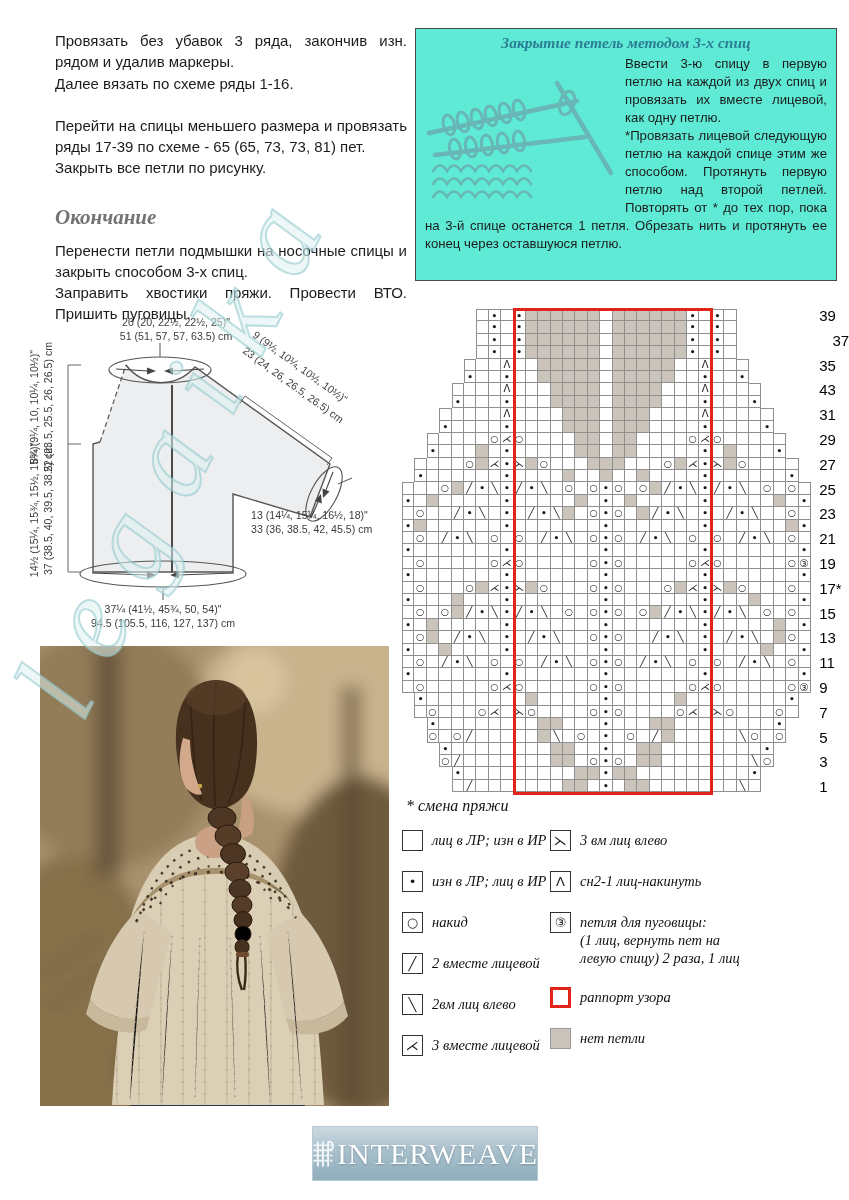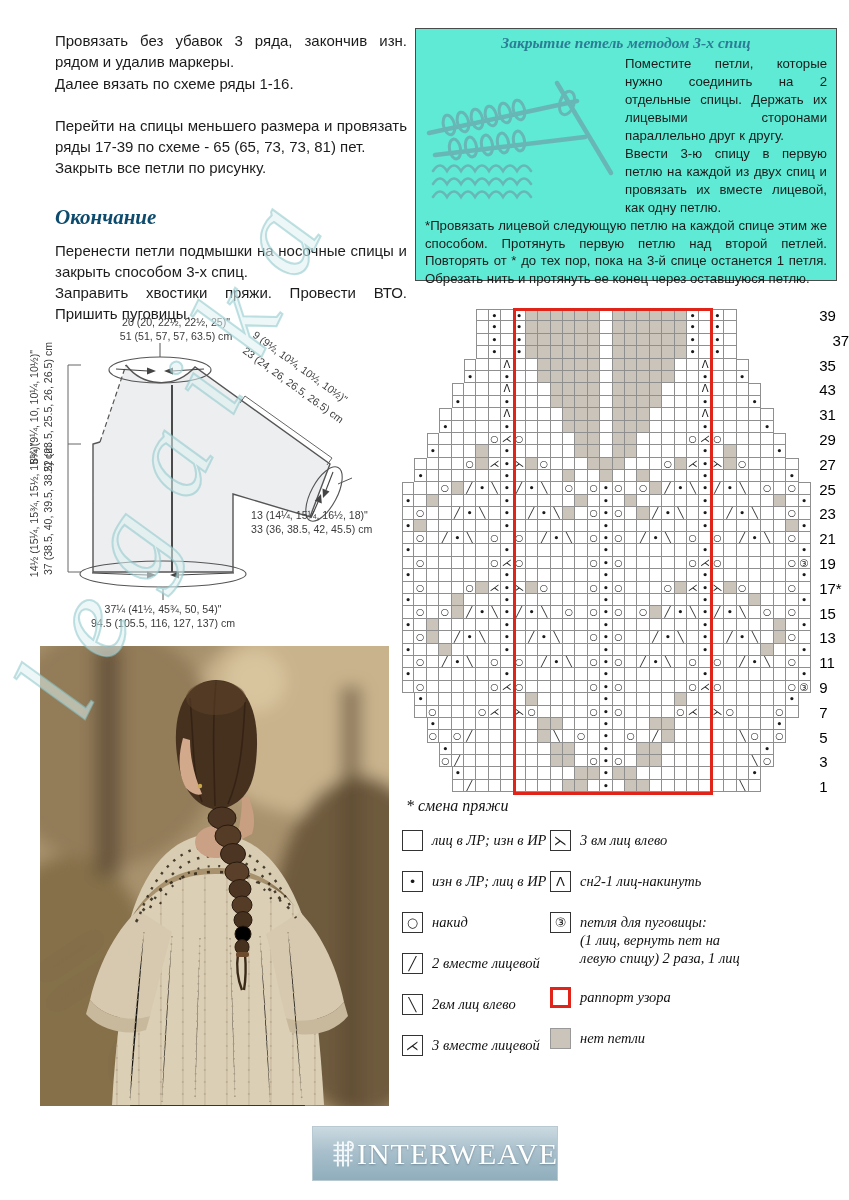--- a/index.html
+++ b/index.html
@@ -11,21 +11,21 @@
     font-family:"Liberation Serif",serif;font-style:italic;font-size:118px;letter-spacing:34px;
     color:rgba(222,240,240,0.55);-webkit-text-stroke:2px rgba(140,198,202,0.55);
     z-index:6;pointer-events:none;white-space:nowrap;}
 
   
   .instr{position:absolute;left:55px;top:30px;width:352px;font-size:15px;line-height:1.42;
          text-align:justify;z-index:2;}
   .instr p{margin:0;}
   .instr .gap-md{margin-bottom:21px;}
   .h-okonch{font-family:"Liberation Serif",serif;font-style:italic;font-weight:bold;
-            font-size:21px;color:#0c4a6e;margin:24px 0 7px 0;}
+            font-size:21px;color:#737373;margin:24px 0 7px 0;}
 
   
   .bindoff{position:absolute;left:415px;top:28px;width:422px;height:253px;border:1px solid #4a4a4a;
            padding:5px 9px 4px 9px;box-sizing:border-box;background:#5eead4;z-index:2;}
   .bindoff-title{text-align:center;font-family:"Liberation Serif",serif;font-style:italic;
                  font-weight:bold;font-size:15.5px;color:#2b7d95;margin:0 0 3px 0;}
   .bindoff-illo{float:left;width:192px;height:146px;margin:2px 8px 2px 0;}
   .bindoff p{margin:0;font-size:13.2px;line-height:1.36;text-align:justify;}
 
   
@@ -68,21 +68,21 @@
   .legend-label{font-family:"Liberation Serif",serif;font-style:italic;font-size:14.5px;
                 line-height:1.25;color:#111;white-space:pre-line;padding-top:1px;}
 
   
   .photo{position:absolute;left:40px;top:646px;width:349px;height:460px;overflow:hidden;z-index:2;}
 
   
   .logo{position:absolute;left:312px;top:1126px;width:226px;height:55px;
         background:linear-gradient(180deg,#cddbe2 0%,#a9c0cc 45%,#8fadbc 100%);
         display:flex;align-items:center;justify-content:center;z-index:2;
-        box-shadow:0 0 0 1px #b9c9d2 inset;padding-left:20px;}
+        box-shadow:0 0 0 1px #b9c9d2 inset;}
   .logo-text{font-family:"Liberation Serif",serif;font-size:30px;color:#fdfefe;letter-spacing:1px;
              text-shadow:0 1px 2px rgba(90,110,125,.6);}
 </style>
 </head>
 <body>
 
 <div id="page">
 
   <div class="watermark">legaika</div>
 
@@ -117,21 +117,20 @@
           <ellipse cx="94" cy="84" rx="5.5" ry="10" transform="rotate(-10 94 84)"></ellipse>
           <ellipse cx="142" cy="46" rx="7" ry="12" transform="rotate(18 142 46)"></ellipse>
         </g>
         <g stroke-width="2.6">
           <path d="M8,114 q7,-11 14,0 q7,-11 14,0 q7,-11 14,0 q7,-11 14,0 q7,-11 14,0 q7,-11 14,0 q7,-11 14,0"></path>
           <path d="M8,127 q7,-11 14,0 q7,-11 14,0 q7,-11 14,0 q7,-11 14,0 q7,-11 14,0 q7,-11 14,0 q7,-11 14,0"></path>
           <path d="M8,140 q7,-11 14,0 q7,-11 14,0 q7,-11 14,0 q7,-11 14,0 q7,-11 14,0 q7,-11 14,0 q7,-11 14,0"></path>
         </g>
       </g>
     </svg>
-    <p>Поместите петли, которые нужно соединить на 2 отдельные спицы. Держать их лицевыми сторонами параллельно друг к другу.</p>
     <p>Ввести 3-ю спицу в первую петлю на каждой из двух спиц и провязать их вместе лицевой, как одну петлю.</p>
     <p>*Провязать лицевой следующую петлю на каждой спице этим же способом. Протянуть первую петлю над второй петлей. Повторять от * до тех пор, пока на 3-й спице останется 1 петля. Обрезать нить и протянуть ее конец через оставшуюся петлю.</p>
   </div>
 
   <svg class="schematic" viewBox="0 0 400 332">
 
     <path d="M118,53 C134,74 166,78 187,55 L322,152 L302,205 L225,182 L225,260 L85,260 L85,132 L92,130 Z" fill="#eceef0" stroke="none"></path>
 
     <path d="M118,53 C134,74 166,78 187,55 L322,152 L302,205 L225,182 L225,260 L85,260 L85,132 L92,130" fill="none" stroke="#555" stroke-width="1.4"></path>
 

